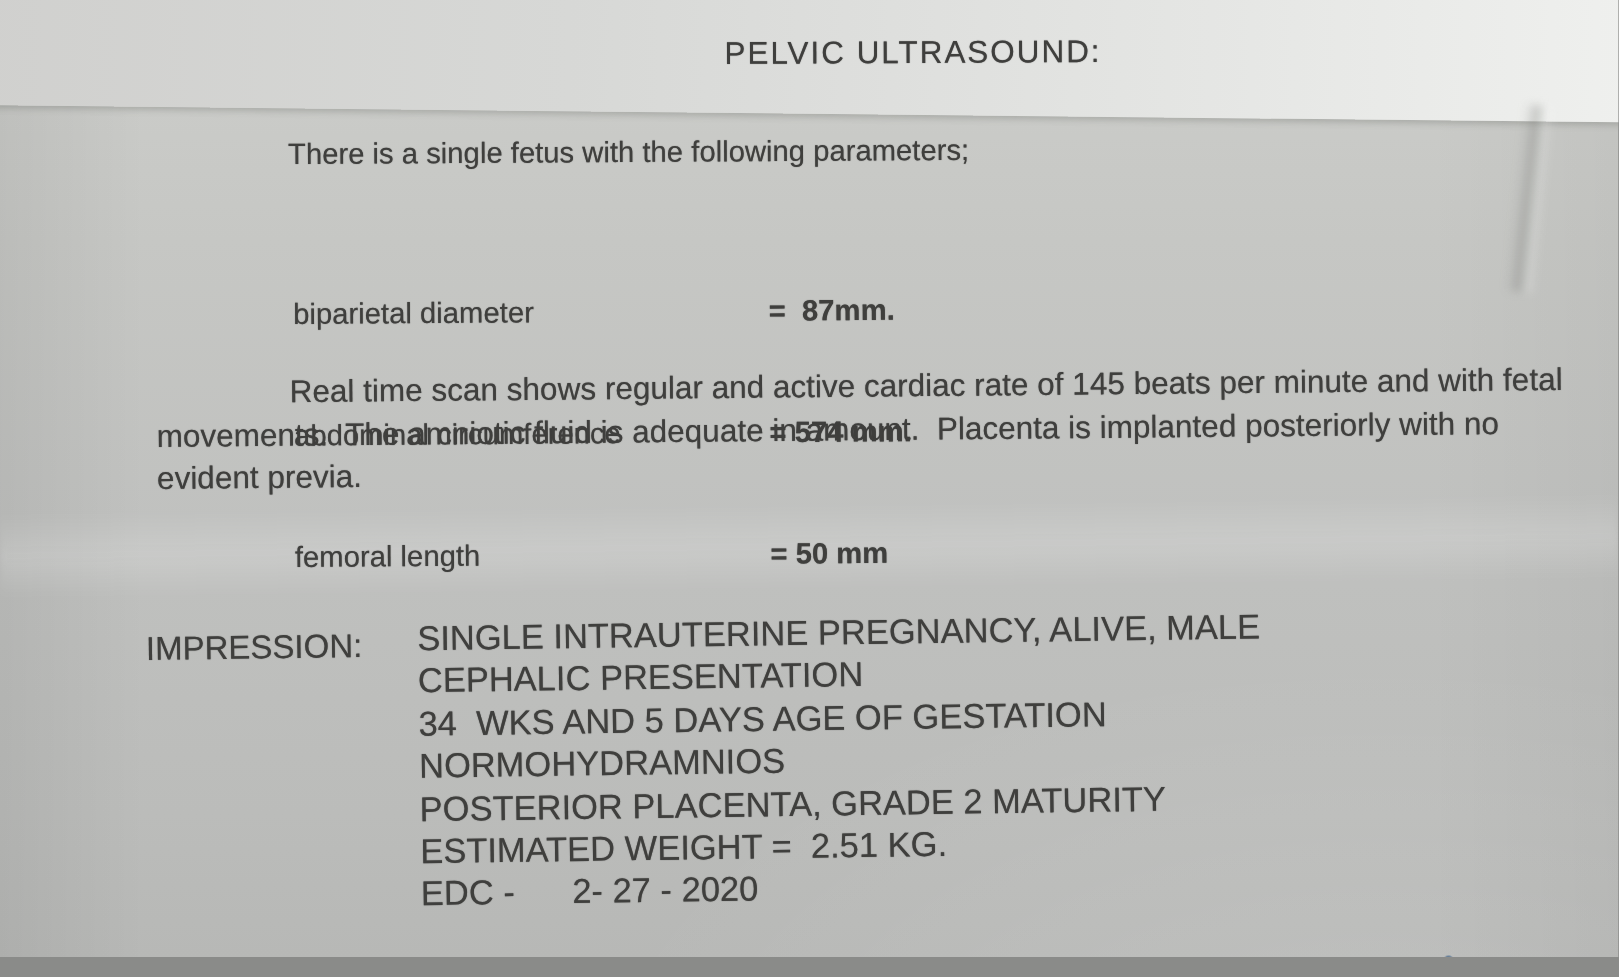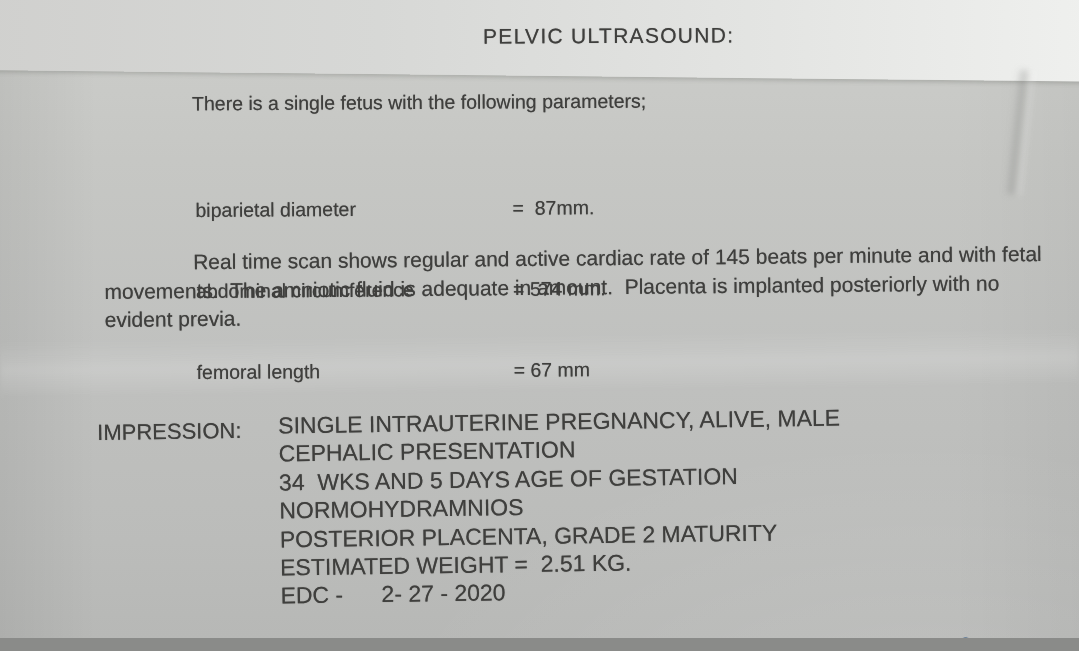--- a/index.html
+++ b/index.html
@@ -98,21 +98,21 @@
   .params {
     left: 195px;
     top: 143px;
     font-size: 19.5px;
     line-height: 27px;
     transform: rotate(-0.4deg);
     transform-origin: left top;
   }
   .param-row { display: flex; }
   .param-label { width: 317px; white-space: pre-wrap; }
-  .param-value { white-space: pre-wrap; }
+  .param-value { white-space: pre-wrap; font-weight: bold; }
 
   .findings {
     left: 104px;
     top: 249px;
     width: 960px;
     font-size: 21px;
     line-height: 28.5px;
     text-indent: 89px;
     transform: rotate(-0.55deg);
     transform-origin: left top;
@@ -160,21 +160,21 @@
     <div class="param-row">
       <span class="param-label">biparietal diameter</span>
       <span class="param-value">=  87mm.</span>
     </div>
     <div class="param-row">
       <span class="param-label">abdominal circumference</span>
       <span class="param-value">= 574 mm.</span>
     </div>
     <div class="param-row">
       <span class="param-label">femoral length</span>
-      <span class="param-value">= 67 mm</span>
+      <span class="param-value">= 50 mm</span>
     </div>
   </div>
 
   <div class="txt findings">Real time scan shows regular and active cardiac rate of 145 beats per minute and with fetal movements.  The amniotic fluid is adequate in amount.  Placenta is implanted posteriorly with no evident previa.</div>
 
   <div class="impression">
     <span class="impression-label">IMPRESSION:</span>
     <div class="impression-lines">
       <div class="impression-line">SINGLE INTRAUTERINE PREGNANCY, ALIVE, MALE</div>
       <div class="impression-line">CEPHALIC PRESENTATION</div>

